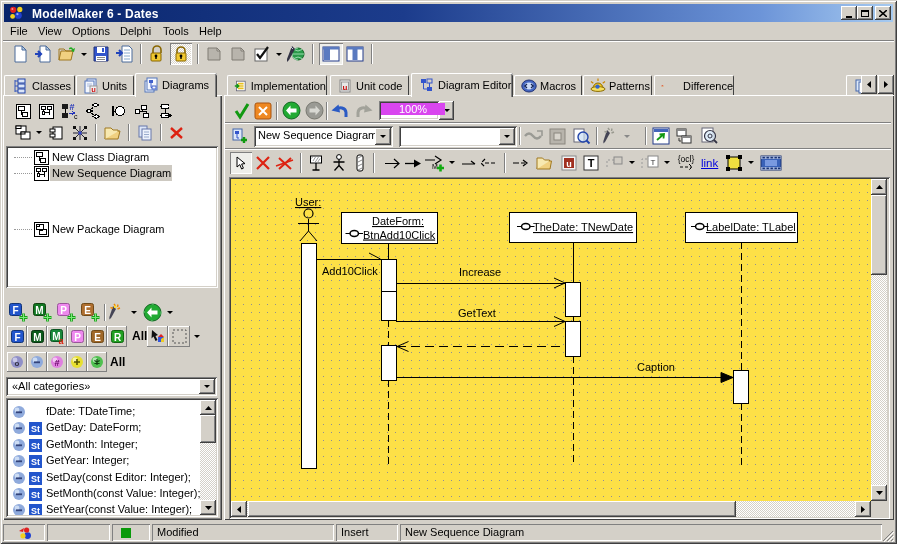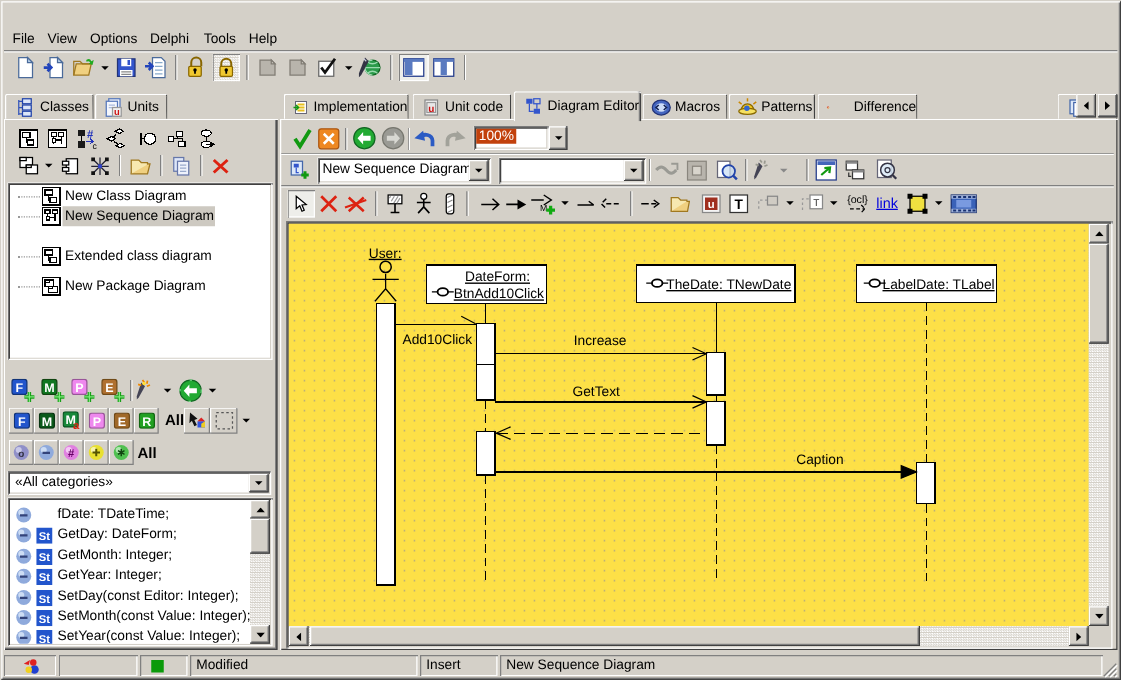--- a/index.html
+++ b/index.html
@@ -24,20 +24,43 @@
 .tabsel { z-index:5; box-shadow: inset 1px 0 #ffffff, inset 0 1px #ffffff, inset -1px 0 #404040, inset -2px 0 #808080; }
 
 
 .sbbtn { background:#d4d0c8; box-shadow: inset -1px -1px #404040, inset 1px 1px #ffffff, inset -2px -2px #808080, inset 2px 2px #d4d0c8; display:flex; align-items:center; justify-content:center; }
 .sbtrack { background-image: repeating-conic-gradient(#fff 0% 25%, #d4d0c8 0% 50%); background-size:2px 2px; }
 </style>
 </head>
 <body>
 <div id="win">
 
+<div class="r" style="left:4px; top:4px; width:889px; height:18px; background:linear-gradient(to right,#08246a 0%,#1c3c8c 45%,#6c94d8 85%,#a6caf0 100%);">
+  <svg class="r" style="left:5px;top:2px" width="15" height="14" viewBox="0 0 15 14">
+    <circle cx="4.2" cy="3.8" r="3.1" fill="#e02020"></circle>
+        <circle cx="3.4" cy="3" r="1" fill="#ff9090"></circle>
+    <circle cx="10.8" cy="3.4" r="2.6" fill="#f0d020"></circle>
+    <circle cx="9.4" cy="9.4" r="3.4" fill="#2040d0"></circle>
+        <circle cx="8.4" cy="8.2" r="1.1" fill="#90a8ff"></circle>
+    <circle cx="3.6" cy="10.4" r="2.4" fill="#f0d020"></circle>
+  </svg>
+  <div class="r" style="left:28px; top:3px; color:#fff; font-weight:bold; font-size:12px; letter-spacing:0.2px;">ModelMaker 6 - Dates</div>
+
+  <div class="r sbbtn" style="left:837px; top:2px; width:16px; height:14px;">
+        <div style="width:6px;height:2px;background:#000;margin-top:7px;"></div>
+      </div>
+  <div class="r sbbtn" style="left:853px; top:2px; width:16px; height:14px;">
+        <div style="width:8px;height:7px;border:1px solid #000;border-top:2px solid #000;"></div>
+      </div>
+  <div class="r sbbtn" style="left:871px; top:2px; width:16px; height:14px;">
+        <svg width="8" height="7" viewBox="0 0 8 7">
+          <path d="M0 0 L8 7 M8 0 L0 7" stroke="#000" stroke-width="1.6"></path>
+        </svg>
+      </div>
+</div>
 
 <div class="r" style="left:4px; top:22px; width:889px; height:18px;">
   <span class="r" style="left:6px;top:3px;">File</span>
   <span class="r" style="left:34px;top:3px;">View</span>
   <span class="r" style="left:68px;top:3px;">Options</span>
   <span class="r" style="left:116px;top:3px;">Delphi</span>
   <span class="r" style="left:159px;top:3px;">Tools</span>
   <span class="r" style="left:195px;top:3px;">Help</span>
 </div>
 
@@ -141,20 +164,30 @@
   </div>
   <div class="tab" style="left:73px; top:2px; width:58px; height:21px;">
     <svg width="16" height="16" viewBox="0 0 16 16" style="margin-left:2px">
           <rect x="4" y="1" width="9" height="11" fill="#f4f7fd" stroke="#5577bb"></rect>
           <rect x="2" y="3" width="9" height="12" fill="#f4f7fd" stroke="#5577bb"></rect>
           <path d="M4 6 h5 M4 8 h5" stroke="#aabbdd"></path>
           <rect x="7" y="8" width="7" height="7" fill="#f0f0f0" stroke="#999"></rect>
           <text x="10.5" y="14" font-size="7.5" font-weight="bold" fill="#cc1111" text-anchor="middle">u</text>
         </svg>
     <span style="margin-left:3px">Units</span>
+  </div>
+  <div class="tab tabsel" style="left:132px; top:0px; width:82px; height:24px; border:none;">
+    <svg width="16" height="16" viewBox="0 0 16 16" style="margin-left:3px">
+          <rect x="3" y="4" width="9" height="11" fill="#f4f7fd" stroke="#5577bb"></rect>
+          <rect x="5" y="1" width="10" height="12" fill="#f4f7fd" stroke="#5577bb"></rect>
+          <rect x="7" y="3" width="4" height="3" fill="#4060cc"></rect>
+          <rect x="10" y="9" width="4" height="3" fill="none" stroke="#4060cc"></rect>
+          <path d="M9 6 v4.5 h1" stroke="#4060cc" fill="none"></path>
+        </svg>
+    <span style="margin-left:4px">Diagrams</span>
   </div>
 </div>
 
 <div class="r" style="left:3px; top:95px; width:219px; height:425px; background:#d4d0c8; box-shadow: inset 1px 1px #ffffff, inset -1px -1px #404040, inset -2px -2px #808080;">
   <div id="ltb1" class="r tb" style="left:11px; top:6px; height:19px;">
     <svg width="18" height="18" viewBox="0 0 18 18" shape-rendering="crispEdges">
           <rect x="2" y="2" width="14" height="14" fill="#fff" stroke="#000"></rect>
           <rect x="4" y="4" width="6" height="4" fill="#fff" stroke="#000"></rect>
           <rect x="8" y="10" width="5" height="4" fill="#fff" stroke="#000"></rect>
           <path d="M7 8 v4 h1" stroke="#000" fill="none"></path>
@@ -272,30 +305,20 @@
       <div class="r" style="left:6px;top:8px;width:18px;height:0;border-top:1px dotted #999"></div>
       <svg class="r" style="left:25px;top:0" width="16" height="16" viewBox="0 0 16 16" shape-rendering="crispEdges">
             <rect x="1" y="1" width="14" height="14" fill="#fff" stroke="#000"></rect>
             <rect x="3" y="3" width="7" height="5" fill="#fff" stroke="#000"></rect>
             <rect x="3" y="3" width="3.5" height="2" fill="#fff" stroke="#000"></rect>
             <rect x="6" y="8" width="7" height="5" fill="#fff" stroke="#000"></rect>
             <rect x="6" y="8" width="3" height="1.6" fill="#fff" stroke="#000"></rect>
           </svg>
       <span class="r" style="left:44px;top:2px;">New Package Diagram</span>
     </div>
-    <div class="r" style="left:0;top:49px;width:208px;height:16px;">
-      <div class="r" style="left:6px;top:8px;width:18px;height:0;border-top:1px dotted #999"></div>
-      <svg class="r" style="left:25px;top:0" width="16" height="16" viewBox="0 0 16 16" shape-rendering="crispEdges">
-            <rect x="1" y="1" width="14" height="14" fill="#fff" stroke="#000"></rect>
-            <rect x="3" y="3" width="6" height="4" fill="#fff" stroke="#000"></rect>
-            <rect x="7" y="9" width="5" height="4" fill="#fff" stroke="#000"></rect>
-            <path d="M6 7 v4 h1" stroke="#000" fill="none"></path>
-          </svg>
-      <span class="r" style="left:44px;top:2px;">Extended class diagram</span>
-    </div>
   </div>
 
   <div id="ltb3" class="r tb" style="left:6px; top:207px; height:20px;">
     <svg width="19" height="19" viewBox="0 0 19 19">
           <rect x="0.5" y="0.5" width="12" height="12" rx="2" fill="#2255cc" stroke="#113377"></rect>
           <text x="6.5" y="10.5" font-size="10" font-weight="bold" fill="#fff" text-anchor="middle">F</text>
           <path d="M10.5 14.5 h8 M14.5 10.5 v8" stroke="#18a018" stroke-width="2.8"></path>
           <path d="M10.5 14.5 h8 M14.5 10.5 v8" stroke="#7ce87c" stroke-width="1"></path>
         </svg>
     <div style="width:5px"></div>
@@ -629,21 +652,21 @@
           <path d="M16 15 v-4.5 a5.5 5 0 0 0 -10 -2.5" fill="none" stroke="#2b5bc4" stroke-width="3"></path>
           <path d="M1.5 8.5 l7 -6 l1.5 8 z" fill="#2b5bc4"></path>
         </svg>
     <div style="width:4px"></div>
     <svg width="20" height="18" viewBox="0 0 20 18">
           <path d="M4 15 v-4.5 a5.5 5 0 0 1 10 -2.5" fill="none" stroke="#a2a29a" stroke-width="3"></path>
           <path d="M18.5 8.5 l-7 -6 l-1.5 8 z" fill="#a2a29a"></path>
         </svg>
     <div style="width:5px"></div>
     <div class="sunk white" style="width:60px;height:19px;position:relative;">
-          <div style="position:absolute;left:2px;top:2px;background:#c2410c;color:#fff;padding:0 2px;">100%</div>
+          <div style="position:absolute;left:2px;top:2px;background:#d946ef;color:#fff;padding:0 18px;">100%</div>
         </div>
     <div class="sbbtn" style="width:15px;height:19px;">
           <div class="dd"></div>
         </div>
   </div>
   <div id="rtb2" class="r tb" style="left:7px; top:30px; height:22px;">
     <svg width="18" height="18" viewBox="0 0 18 18">
           <rect x="2" y="2" width="9" height="11" fill="#dde8f8" stroke="#4466aa"></rect>
           <rect x="4" y="4" width="4" height="3" fill="#3355cc"></rect>
           <path d="M6 7 v4 h2" stroke="#3355cc" fill="none"></path>

